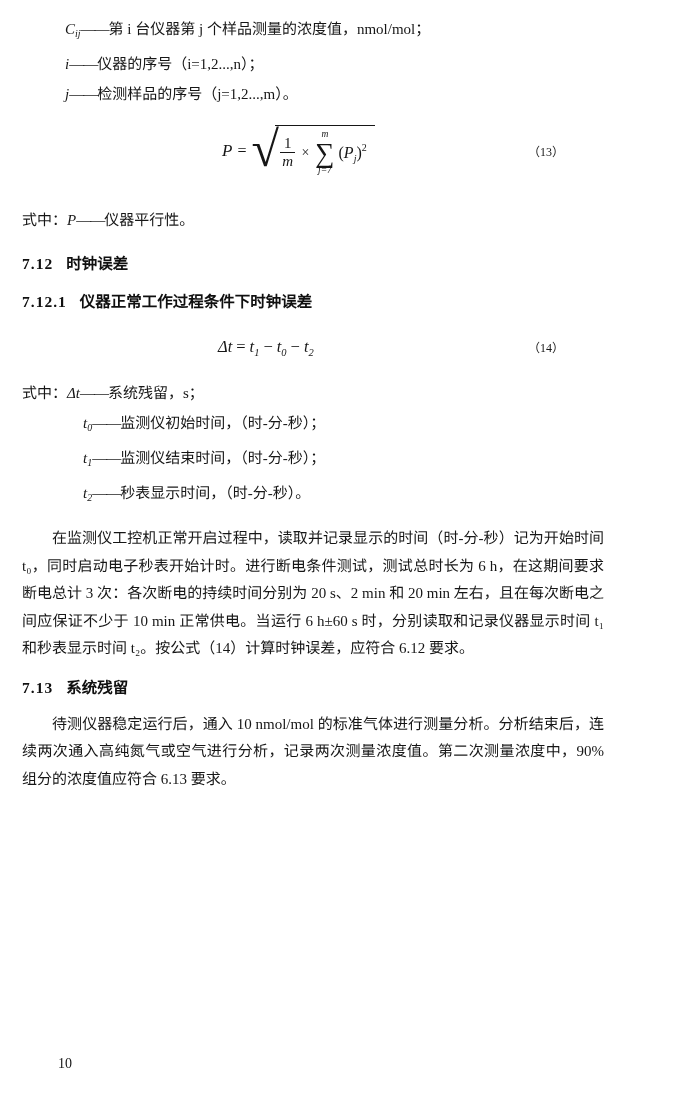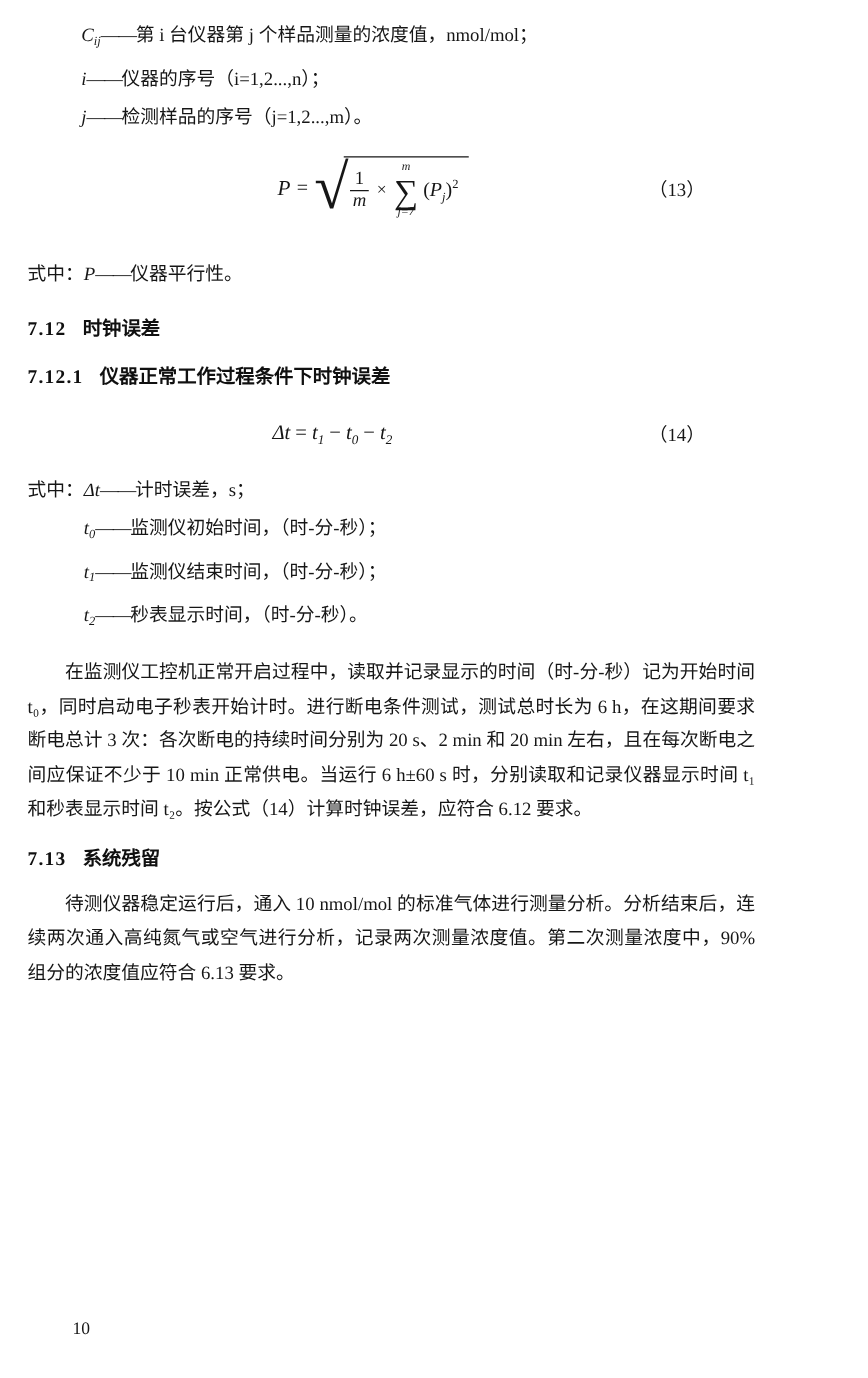--- a/index.html
+++ b/index.html
@@ -35,21 +35,21 @@
   
   .para {
     line-height: 27.5px;
     text-align: justify;
     text-indent: 2em;
     margin: 0;
   }
 
   
   .formula-row { position: relative; display: flex; align-items: center; }
-  .eq-label { position: absolute; right: 40px; top: 50%; transform: translateY(-50%); font-size: 15px; }
+  .eq-label { position: absolute; right: 40px; top: 50%; transform: translateY(-50%); font-size: 12px; }
 
   .f13-row { margin-top: 10px; height: 64px; }
   .f13 { margin-left: 200px; display: inline-flex; align-items: center; font-size: 17px; }
   .f13 .op { margin: 0 5px; font-size: 16px; }
   .lhs-var { font-style: italic; font-size: 17px; }
 
   .sqrt { display: inline-flex; align-items: center; }
   .rad-sign { font-size: 50px; line-height: 1; font-weight: 400; margin-right: -4px; transform: translateY(-2px); }
   .radicand {
     border-top: 1.6px solid #161616;
@@ -68,21 +68,21 @@
   .term sup { font-size: 10px; vertical-align: 7px; }
 
   .f14-row { margin-top: 17px; height: 34px; }
   .f14 { margin-left: 196px; font-size: 16.5px; }
   .f14 i { font-style: italic; }
   .f14 sub { font-size: 10.5px; font-style: italic; vertical-align: -4px; }
   .f14 .op { margin: 0 4px; }
 
   
   .where-line { line-height: 30px; white-space: nowrap; }
-  .where-indent { margin-left: 45px; }
+  .where-indent { margin-left: 61px; }
 
   .mt22 { margin-top: 22px; }
   .mt18 { margin-top: 18px; }
   .mt16 { margin-top: 16px; }
   .mt14 { margin-top: 14px; }
   .mt12 { margin-top: 12px; }
   .mt8  { margin-top: 8px; }
 
   .page-number {
     position: absolute;
@@ -146,21 +146,21 @@
 
   <div class="formula-row f14-row">
     <span class="f14">
       <i>Δt</i><span class="op">=</span><i>t</i><sub>1</sub><span class="op">−</span><i>t</i><sub>0</sub><span class="op">−</span><i>t</i><sub>2</sub>
     </span>
     <span class="eq-label">（14）</span>
   </div>
 
   <div class="mt14">
     <div class="where-line">
-      <span>式中：</span><span class="sym">Δt</span><span class="dash">——</span><span>计时误差，s；</span>
+      <span>式中：</span><span class="sym">Δt</span><span class="dash">——</span><span>系统残留，s；</span>
     </div>
     <div class="where-line where-indent">
       <span class="sym">t</span><span class="sym-sub">0</span><span class="dash">——</span><span>监测仪初始时间，（时-分-秒）；</span>
     </div>
     <div class="where-line where-indent">
       <span class="sym">t</span><span class="sym-sub">1</span><span class="dash">——</span><span>监测仪结束时间，（时-分-秒）；</span>
     </div>
     <div class="where-line where-indent">
       <span class="sym">t</span><span class="sym-sub">2</span><span class="dash">——</span><span>秒表显示时间，（时-分-秒）。</span>
     </div>

